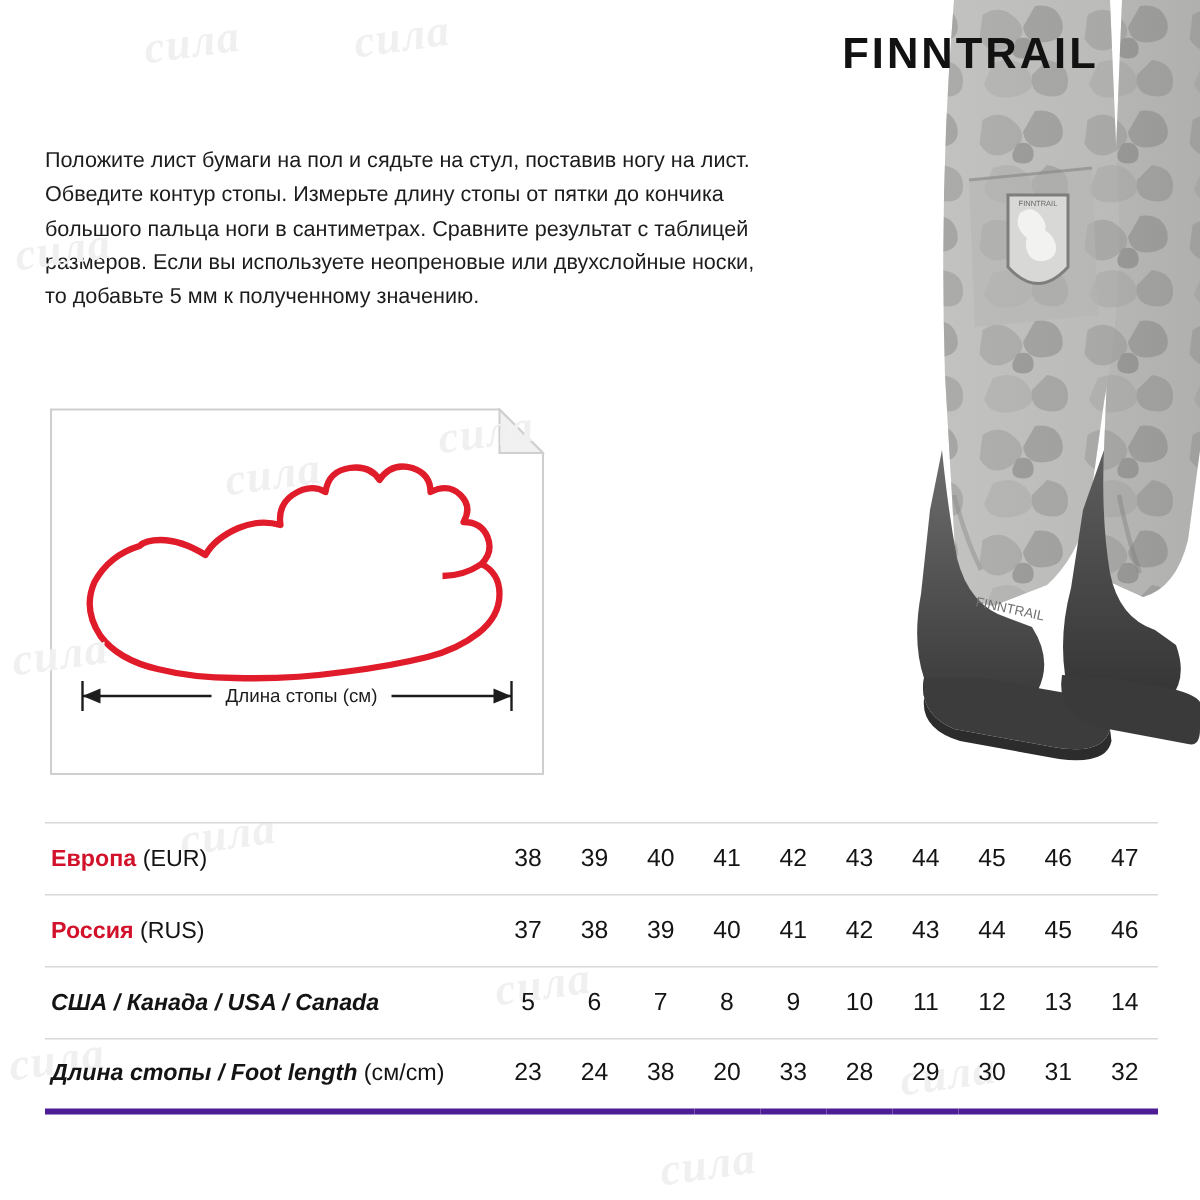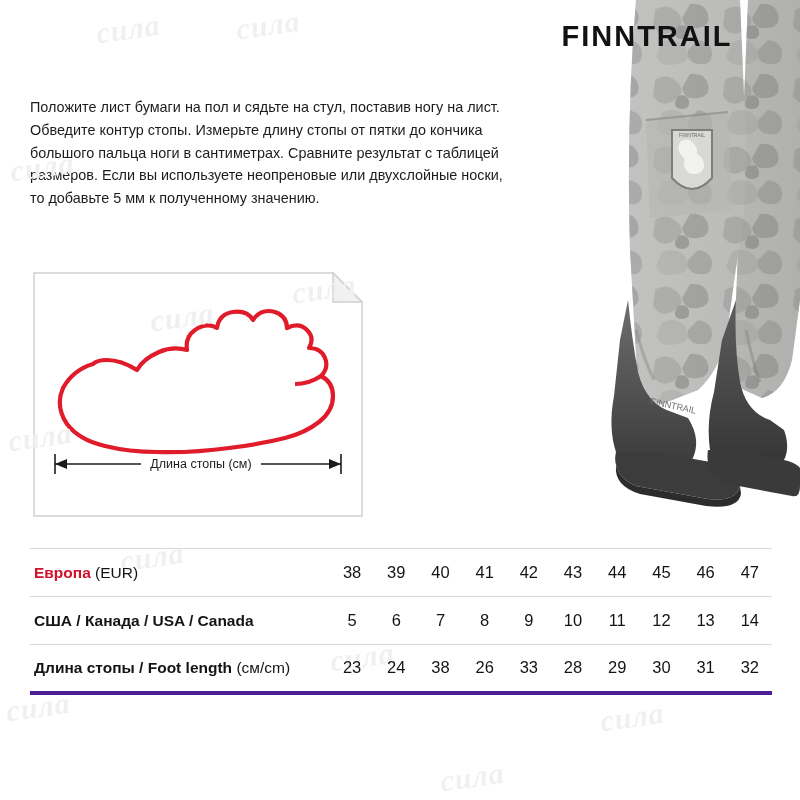--- a/index.html
+++ b/index.html
@@ -118,21 +118,21 @@
   }
   .table tr:last-child td { border-bottom: 4px solid #4c1d95; }
   .table td.label {
     text-align: left;
     padding-left: 4px;
     width: 300px;
     font-size: 15.5px;
     white-space: nowrap;
   }
   .lab-red { color: #d2112a; font-weight: bold; }
-  .lab-dark { color: #141414; font-weight: bold; }
+  .lab-dark { color: #141414; font-weight: bold; font-style: italic; }
   .lab-light { color: #141414; font-weight: normal; }
 </style>
 </head>
 <body>
 
 <div class="page">
 
   <div class="photo">
     <svg width="360" height="560" viewBox="0 0 360 560" xmlns="http://www.w3.org/2000/svg">
       <defs>
@@ -262,38 +262,51 @@
           <td>40</td>
           <td>41</td>
           <td>42</td>
           <td>43</td>
           <td>44</td>
           <td>45</td>
           <td>46</td>
           <td>47</td>
         </tr>
         <tr>
+          <td class="label"><span class="lab-red">Россия</span><span class="lab-light"> (RUS)</span></td>
+          <td>37</td>
+          <td>38</td>
+          <td>39</td>
+          <td>40</td>
+          <td>41</td>
+          <td>42</td>
+          <td>43</td>
+          <td>44</td>
+          <td>45</td>
+          <td>46</td>
+        </tr>
+        <tr>
           <td class="label"><span class="lab-dark">США / Канада / USA / Canada</span></td>
           <td>5</td>
           <td>6</td>
           <td>7</td>
           <td>8</td>
           <td>9</td>
           <td>10</td>
           <td>11</td>
           <td>12</td>
           <td>13</td>
           <td>14</td>
         </tr>
         <tr>
           <td class="label"><span class="lab-dark">Длина стопы / Foot length</span><span class="lab-light"> (см/cm)</span></td>
           <td>23</td>
           <td>24</td>
           <td>38</td>
-          <td>26</td>
+          <td>20</td>
           <td>33</td>
           <td>28</td>
           <td>29</td>
           <td>30</td>
           <td>31</td>
           <td>32</td>
         </tr>
       </tbody>
   </table>
 

